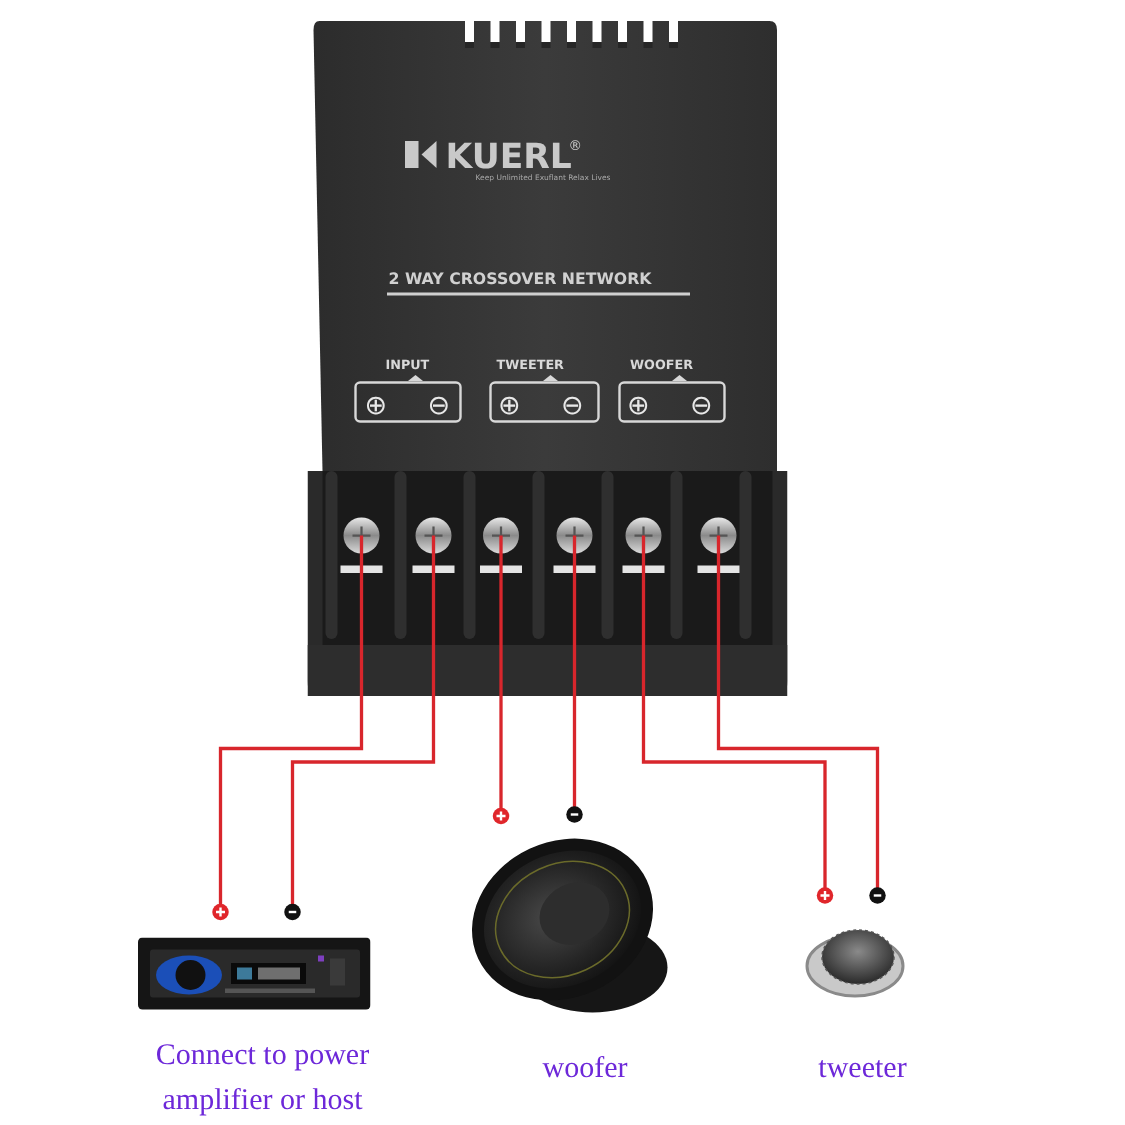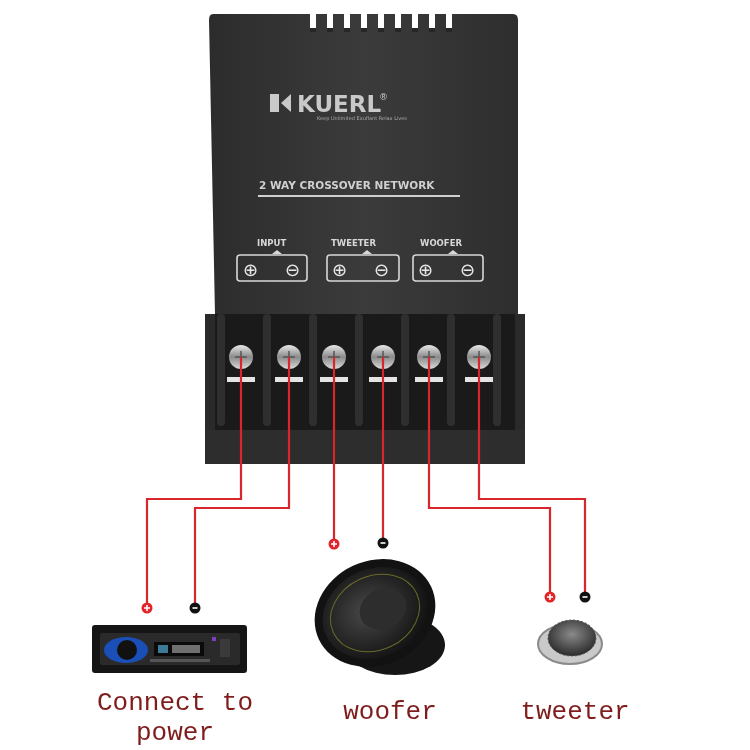--- a/index.html
+++ b/index.html
@@ -1,21 +1,21 @@
 <!DOCTYPE html>
 <html><head>
 <meta charset="utf-8">
 <style>
   html, body { margin:0; padding:0; background:#ffffff; }
   body { width:750px; height:750px; position:relative; overflow:hidden; font-family:"DejaVu Sans", sans-serif; }
   .abs { position:absolute; }
   .device { left:205px; top:14px; width:320px; height:450px; }
   .brand-text { fill:#c9c9c9; font-family:"DejaVu Sans", sans-serif; font-weight:bold; }
   .label {
-    position:absolute; color:#7f1d1d; font-family:Liberation Mono, monospace; font-size:26px;
+    position:absolute; color:#6d28d9; font-family:Liberation Serif, serif; font-size:20px;
     text-align:center; line-height:30px;
   }
 </style>
 </head>
 <body>
 
 <svg class="abs device" viewBox="0 0 320 450" width="320" height="450">
   <defs>
     <linearGradient id="bodyGrad" x1="0" y1="0" x2="1" y2="0">
       <stop offset="0" stop-color="#2c2c2c"></stop>
@@ -209,15 +209,16 @@
       <stop offset="1" stop-color="#2a2a2a"></stop>
     </radialGradient>
   </defs>
   <ellipse cx="38" cy="36" rx="32" ry="20" fill="#c9c9c9" stroke="#8a8a8a" stroke-width="2"></ellipse>
   <ellipse cx="40" cy="30" rx="24" ry="18" fill="url(#twGrad)"></ellipse>
   <ellipse cx="40" cy="30" rx="24" ry="18" fill="none" stroke="#555" stroke-width="1" stroke-dasharray="2 2"></ellipse>
 </svg>
 
 <div class="label" style="left:70px;top:688px;width:210px;">
   <div>Connect to power</div>
+  <div>amplifier or host</div>
 </div>
 <div class="label" style="left:330px;top:697px;width:120px;">woofer</div>
 <div class="label" style="left:520px;top:697px;width:110px;">tweeter</div>
 
 </body></html>

